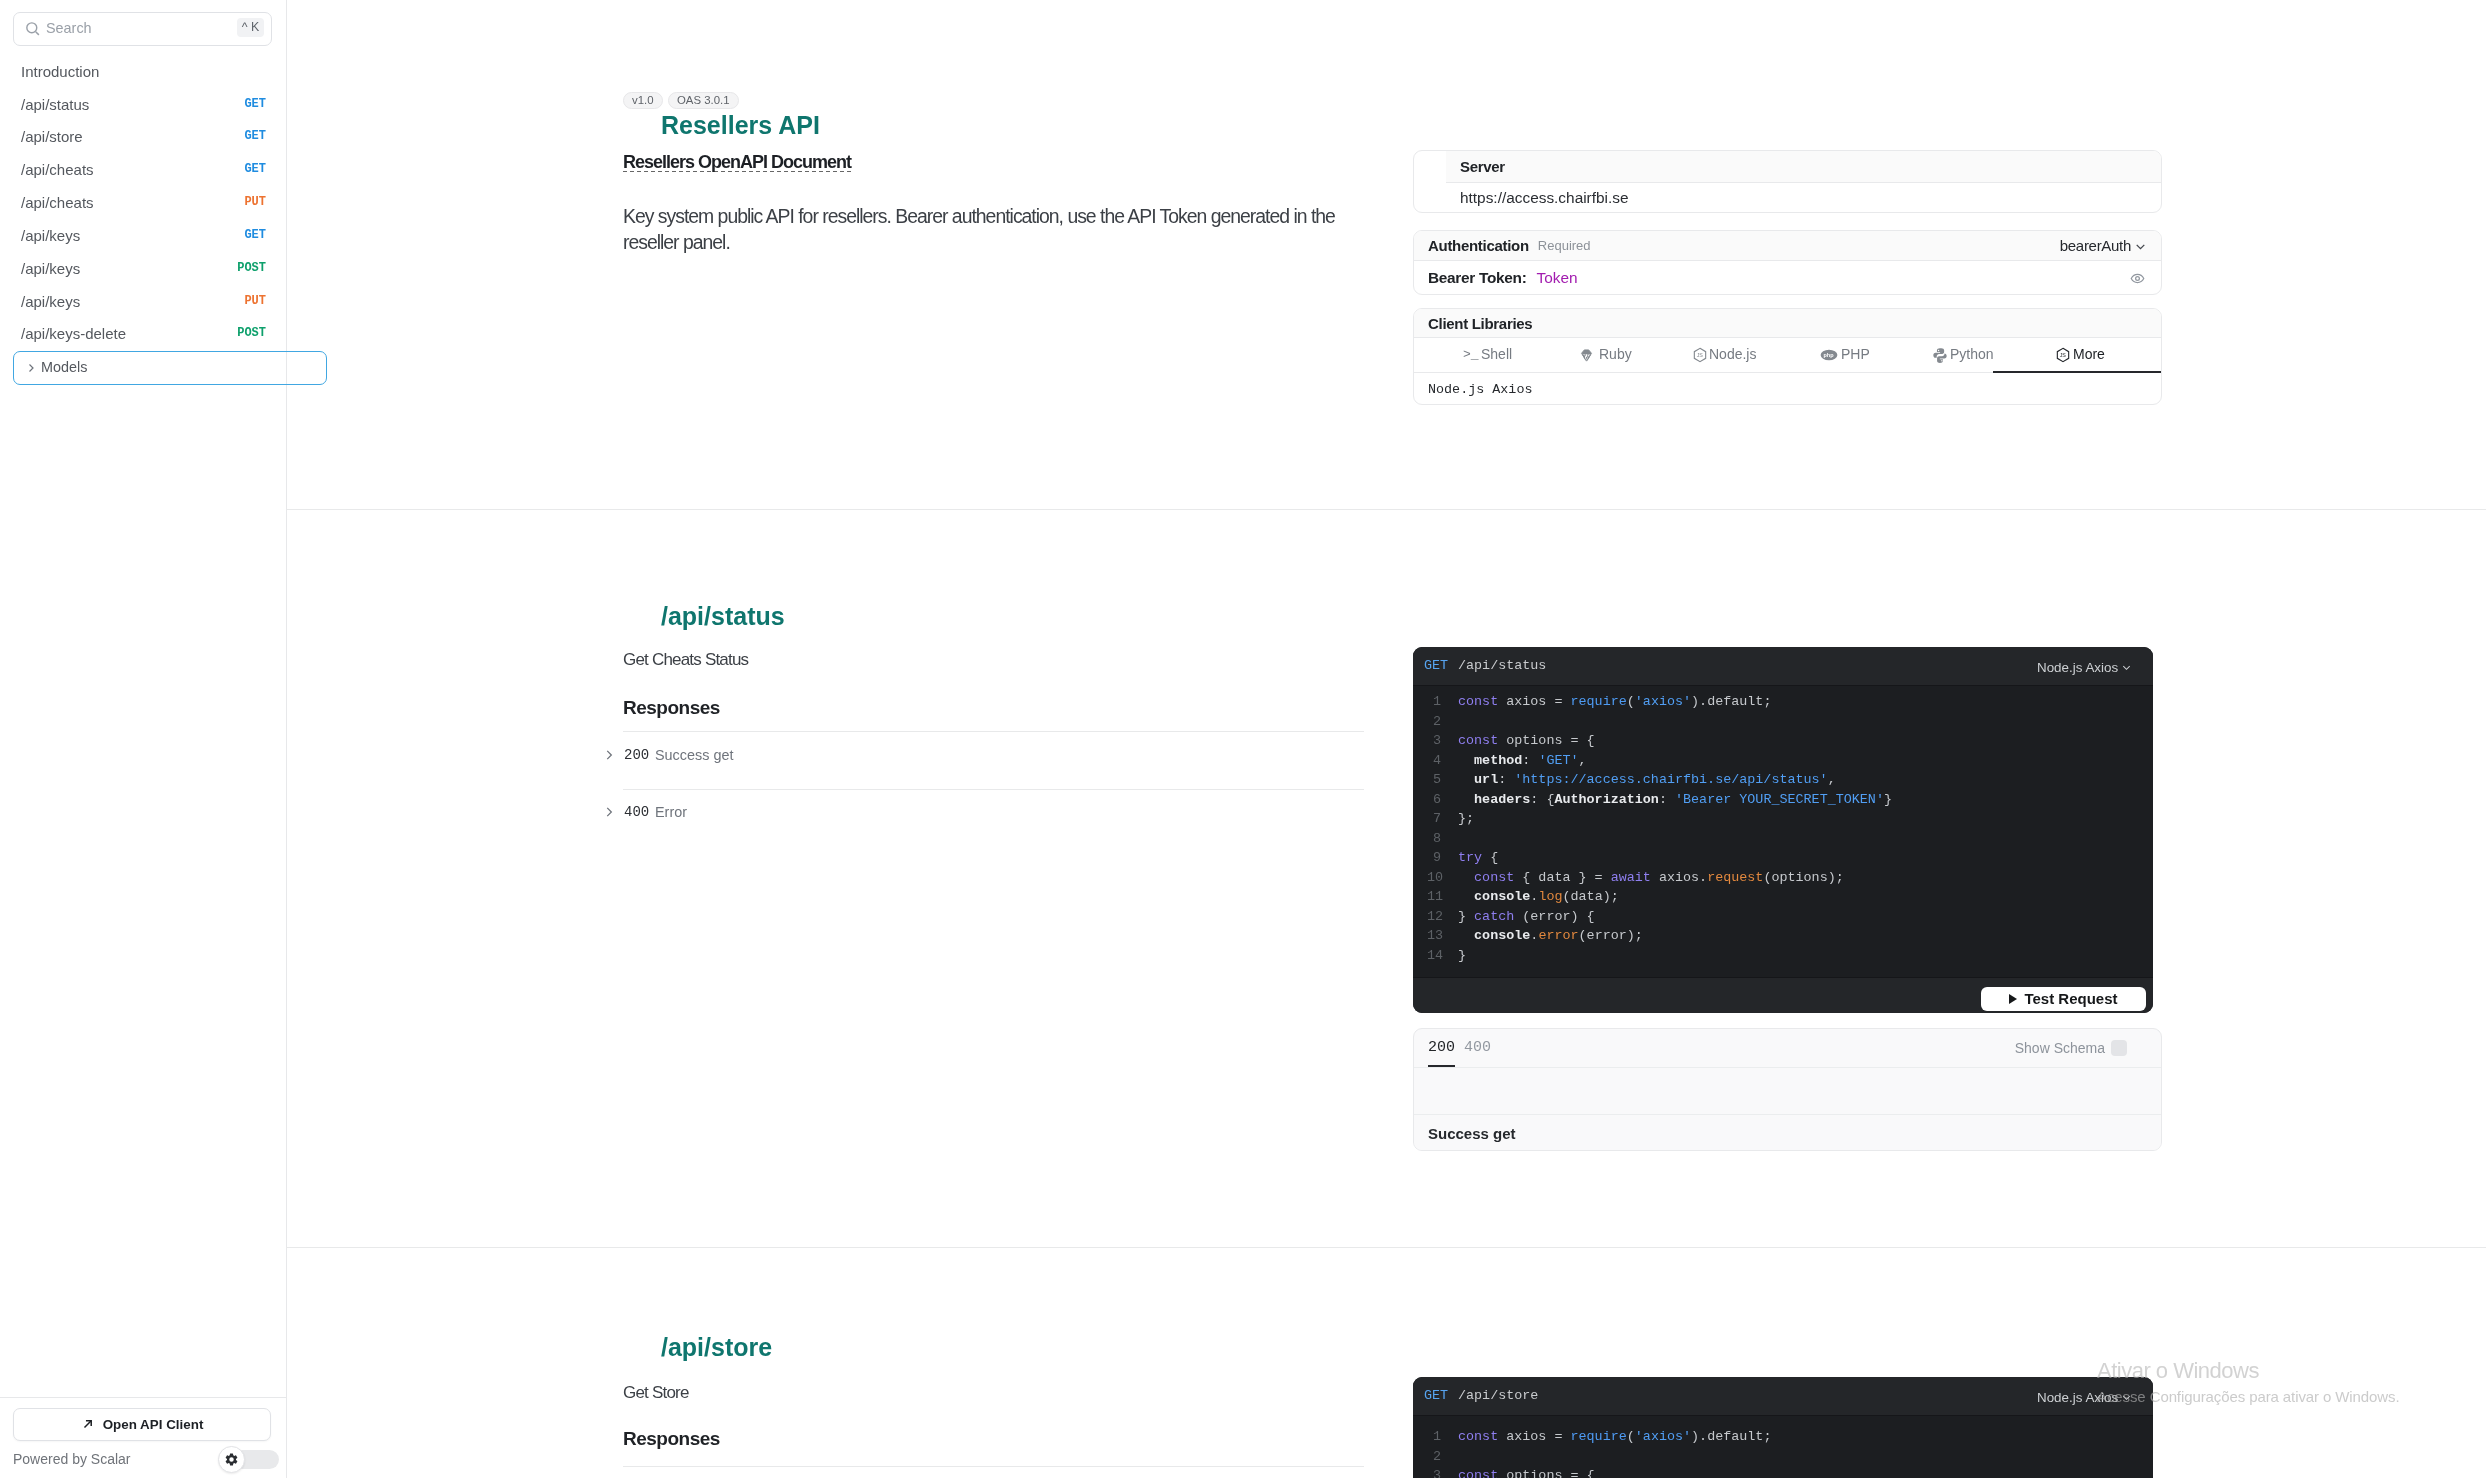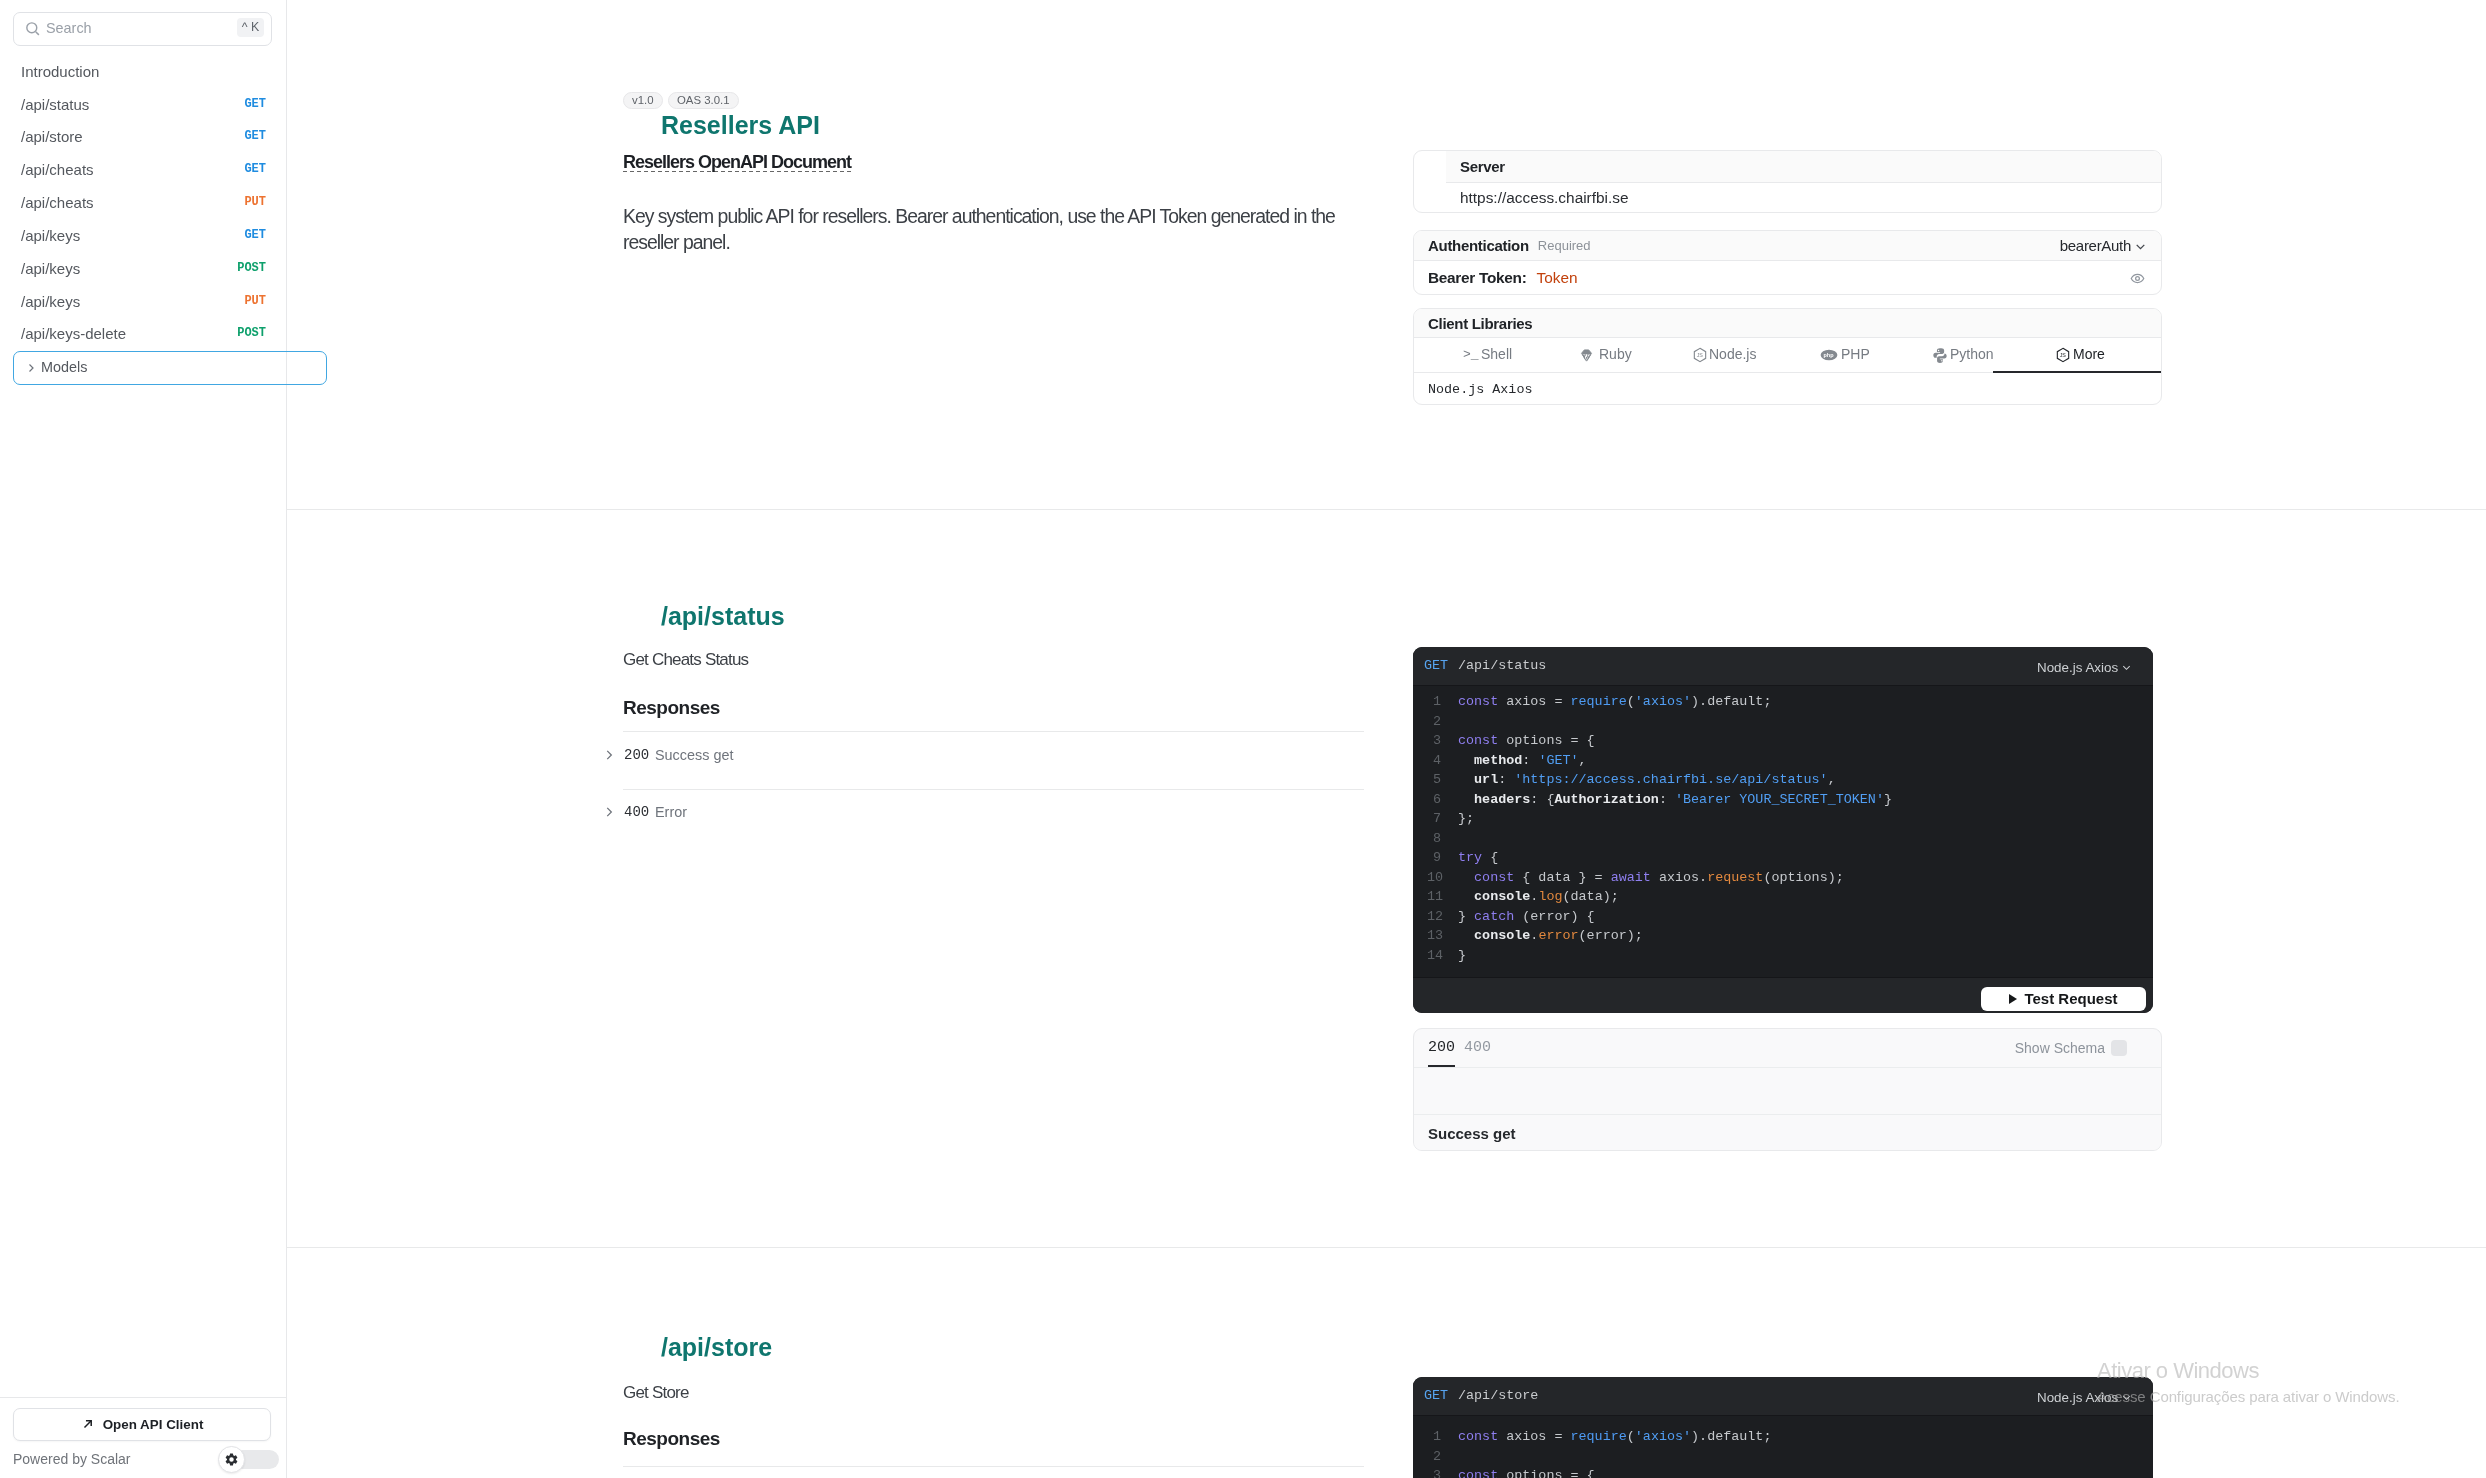--- a/index.html
+++ b/index.html
@@ -150,21 +150,21 @@
 
 <div class="card" style="top:230px;height:65px;">
   <div class="card-h" style="height:30px;">Authentication<span style="font-weight:normal;font-size:13px;letter-spacing:0;color:#8d9299;margin-left:9px;">Required</span>
     <span style="position:absolute;right:30px;font-weight:normal;font-size:15px;color:#26292e;">bearerAuth</span>
     <svg style="position:absolute;right:14px;top:9px" width="13" height="13" viewBox="0 0 24 24" fill="none" stroke="#43474d" stroke-width="2.4">
           <polyline points="5 9 12 16 19 9"></polyline>
         </svg>
   </div>
   <div style="height:34px;display:flex;align-items:center;padding-left:14px;font-size:15.4px;position:relative;">
     <span style="font-weight:bold;letter-spacing:-0.3px;color:#202327;">Bearer Token:</span>
-    <span style="color:#c2410c;margin-left:10px;">Token</span>
+    <span style="color:#a21caf;margin-left:10px;">Token</span>
     <svg style="position:absolute;right:16px;top:10px" width="15" height="15" viewBox="0 0 24 24" fill="none" stroke="#9298a0" stroke-width="2">
           <path d="M2 12s3.5-6.5 10-6.5S22 12 22 12s-3.5 6.5-10 6.5S2 12 2 12z"></path>
           <circle cx="12" cy="12" r="3"></circle>
         </svg>
   </div>
 </div>
 
 <div class="card" style="top:308px;height:97px;">
   <div class="card-h" style="height:29px;">Client Libraries</div>
   <div style="height:35px;border-bottom:1px solid #e8e9eb;position:relative;font-size:14px;color:#767b82;">

